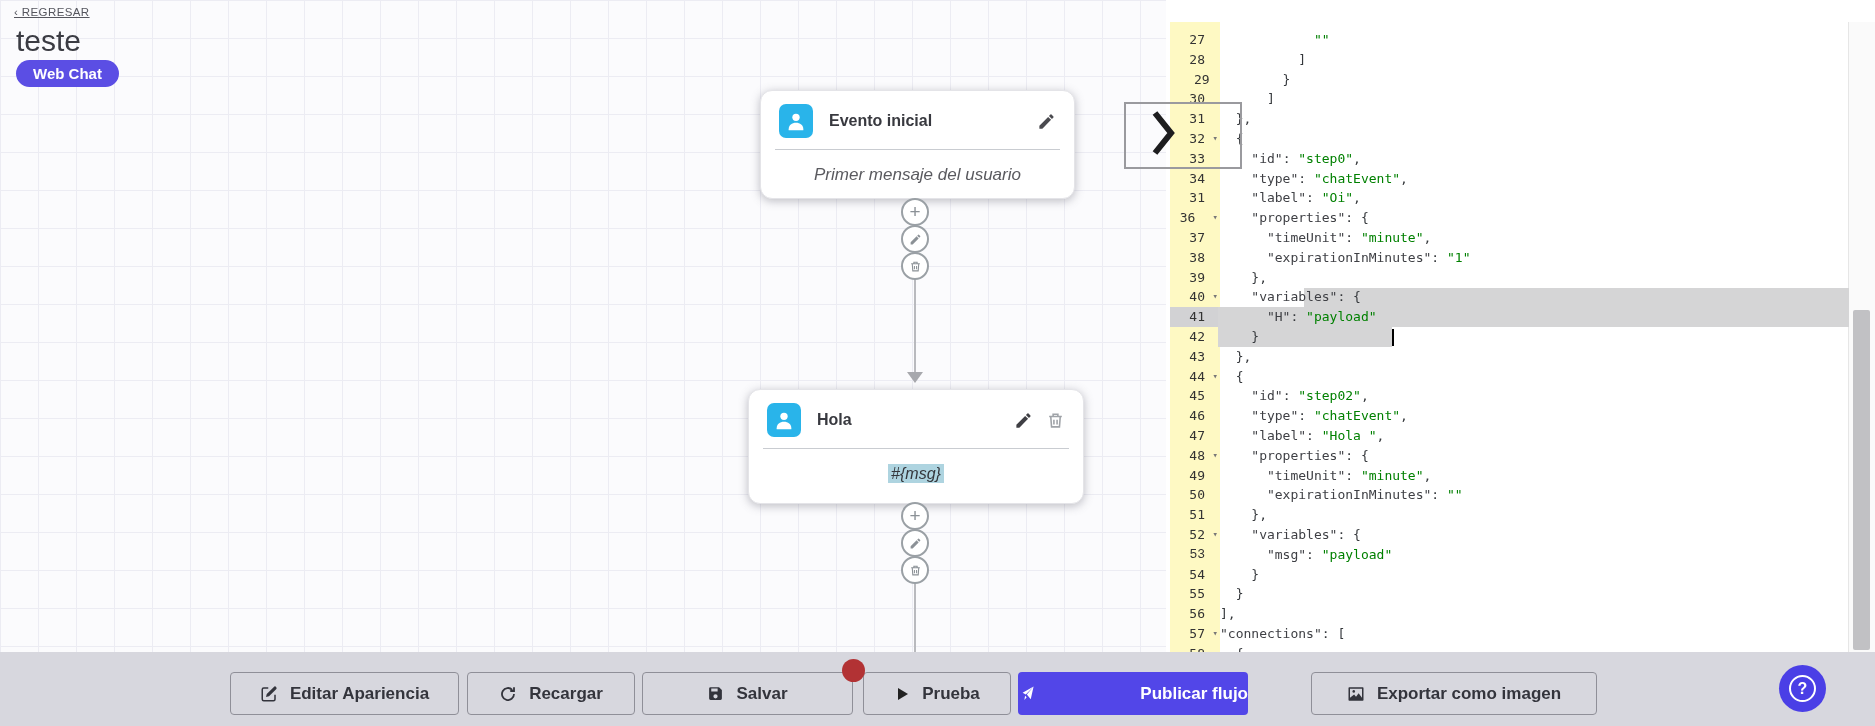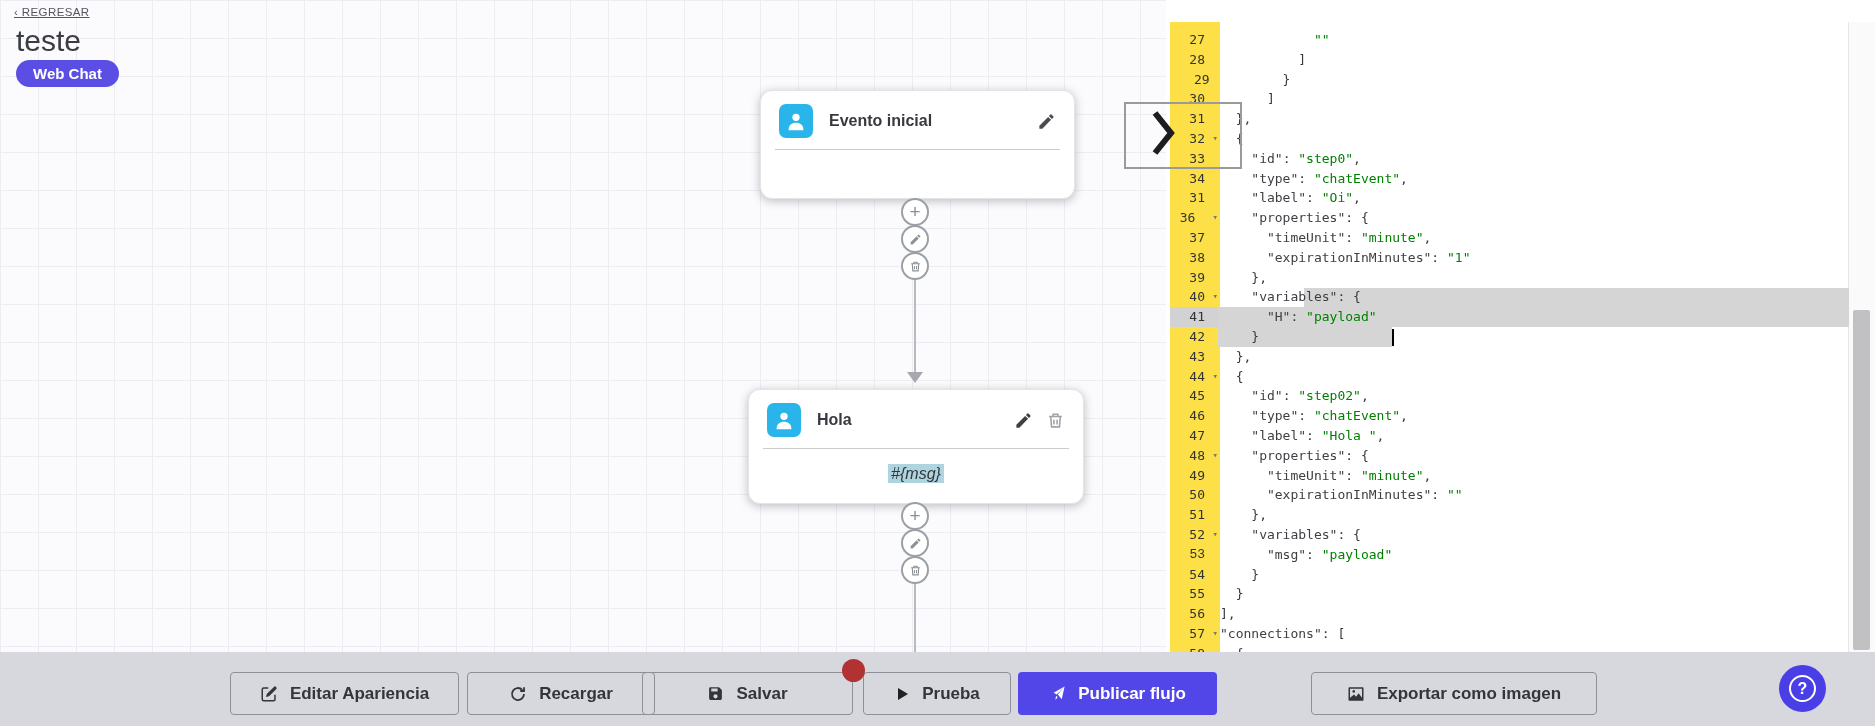--- a/index.html
+++ b/index.html
@@ -37,21 +37,21 @@
     align-items:center;justify-content:center;color:#8b9196;cursor:pointer;}
   .conn-circle .plus{font-size:19px;line-height:1;margin-top:-2px;color:#8b9196;}
   
   #code-panel{position:absolute;left:1166px;top:0;width:709px;height:658px;background:#fff;
     z-index:5;overflow:hidden;}
   #code-header{position:absolute;left:0;top:0;width:100%;height:22px;background:#5b51f1;}
   .code-menu{position:absolute;left:126px;top:1px;color:#e6e4fb;font-size:15px;cursor:pointer;}
   .code-menu .caret{font-size:10px;vertical-align:2px;margin-left:5px;}
   .powered{position:absolute;right:16px;top:3px;color:#fff;font-size:11px;font-weight:bold;
     text-decoration:underline;cursor:pointer;}
-  #gutter{position:absolute;left:4px;top:22px;width:50px;height:636px;background:#fde047;}
+  #gutter{position:absolute;left:4px;top:22px;width:50px;height:636px;background:#fef9c3;}
   .gutter-row{position:absolute;width:100%;height:19.8px;font-family:"DejaVu Sans Mono",monospace;
     font-size:13px;color:#333;text-align:right;box-sizing:border-box;padding-right:15px;line-height:19.8px;}
   .gutter-row .fold{position:absolute;right:2px;top:0;font-size:9px;color:#777;}
   .gutter-active{background:#d2d2d4;}
   #code-area{position:absolute;left:54px;top:22px;right:26px;height:636px;}
   .code-row{position:absolute;left:0;width:100%;height:19.8px;line-height:19.8px;white-space:pre;
     font-family:"DejaVu Sans Mono",monospace;font-size:13px;color:#35383c;z-index:2;}
   .code-row .k{color:#3f4045;}
   .code-row .v{color:#008000;}
   .sel{position:absolute;background:#d5d5d6;z-index:1;}
@@ -100,20 +100,21 @@
           </svg>
       </div>
       <div class="node-title">Evento inicial</div>
       <div class="node-actions">
         <svg class="icon-btn" viewBox="0 0 24 24" fill="#4a4a4f">
             <path d="M3 17.25V21h3.75L17.8 9.94l-3.75-3.75L3 17.25zM20.7 7.04a1 1 0 0 0 0-1.41l-2.34-2.34a1 1 0 0 0-1.41 0l-1.83 1.83 3.75 3.75 1.83-1.83z"></path>
           </svg>
       </div>
     </div>
     <div class="node-divider"></div>
+    <div class="node-body">Primer mensaje del usuario</div>
   </div>
 
   <div class="conn-circle" style="left:901px;top:198px;">
       <span class="plus">+</span>
     </div>
   <div class="conn-circle" style="left:901px;top:225px;">
     <svg width="13" height="13" viewBox="0 0 24 24" fill="#8b9196">
         <path d="M3 17.25V21h3.75L17.8 9.94l-3.75-3.75L3 17.25zM20.7 7.04a1 1 0 0 0 0-1.41l-2.34-2.34a1 1 0 0 0-1.41 0l-1.83 1.83 3.75 3.75 1.83-1.83z"></path>
       </svg>
   </div>
@@ -245,40 +246,40 @@
   </svg>
 
 <div id="toolbar">
   <div class="tb-btn" style="left:230px;width:229px;">
     <svg width="18" height="18" viewBox="0 0 24 24" fill="none" stroke="#33343c" stroke-width="2">
         <path d="M11 4H5a2 2 0 0 0-2 2v13a2 2 0 0 0 2 2h13a2 2 0 0 0 2-2v-6"></path>
         <path d="M18.5 2.5a2.1 2.1 0 0 1 3 3L12 15l-4 1 1-4 9.5-9.5z" fill="#33343c" stroke="none"></path>
       </svg>
     <span>Editar Apariencia</span>
   </div>
-  <div class="tb-btn" style="left:467px;width:188px;">
+  <div class="tb-btn" style="left:467px;width:168px;">
     <svg width="18" height="18" viewBox="0 0 24 24" fill="none" stroke="#33343c" stroke-width="2.4">
         <path d="M20 12a8 8 0 1 1-2.3-5.6"></path>
         <path d="M20 3v5h-5" fill="none"></path>
       </svg>
     <span>Recargar</span>
   </div>
   <div class="tb-btn" style="left:642px;width:211px;">
     <svg width="17" height="17" viewBox="0 0 24 24" fill="#33343c">
         <path d="M17 3H5a2 2 0 0 0-2 2v14a2 2 0 0 0 2 2h14a2 2 0 0 0 2-2V7l-4-4zM12 19a3 3 0 1 1 0-6 3 3 0 0 1 0 6zm3-10H6V5h9v4z"></path>
       </svg>
     <span>Salvar</span>
   </div>
   <div class="tb-btn" style="left:863px;width:148px;">
     <svg width="16" height="16" viewBox="0 0 24 24" fill="#222">
         <polygon points="6,3 21,12 6,21"></polygon>
       </svg>
     <span>Prueba</span>
   </div>
-  <div class="tb-btn tb-primary" style="left:1018px;width:199px;">
+  <div class="tb-btn tb-primary" style="left:1018px;width:230px;justify-content:space-between;">
     <svg width="17" height="17" viewBox="0 0 24 24" fill="#fff">
         <path d="M22 2L11 13.5 6.5 11 22 2zM22 2l-4 18-5.5-6.5L22 2zM10 15l-1 6 3.2-3.8L10 15z"></path>
       </svg>
     <span>Publicar flujo</span>
   </div>
   <div class="tb-btn" style="left:1311px;width:286px;">
     <svg width="18" height="18" viewBox="0 0 24 24" fill="#33343c">
         <path d="M21 3H3a1 1 0 0 0-1 1v16a1 1 0 0 0 1 1h18a1 1 0 0 0 1-1V4a1 1 0 0 0-1-1zm-1 14l-4.5-6-3.5 4.5-2.5-3L4 17V5h16v12z"></path>
         <circle cx="9" cy="8.5" r="1.7"></circle>
       </svg>

